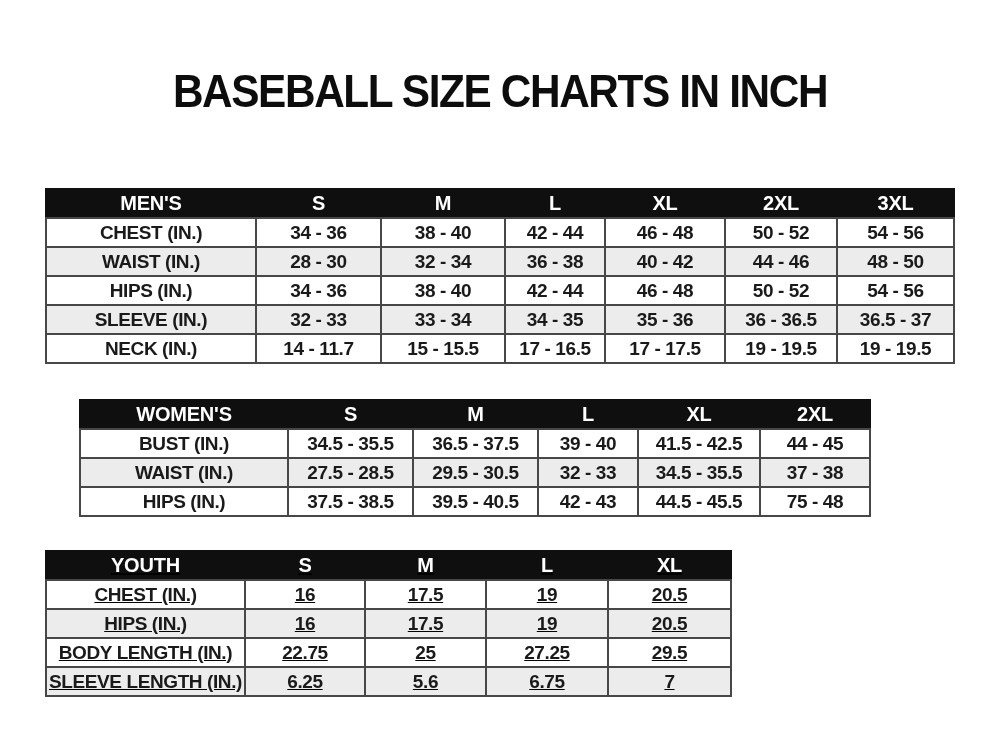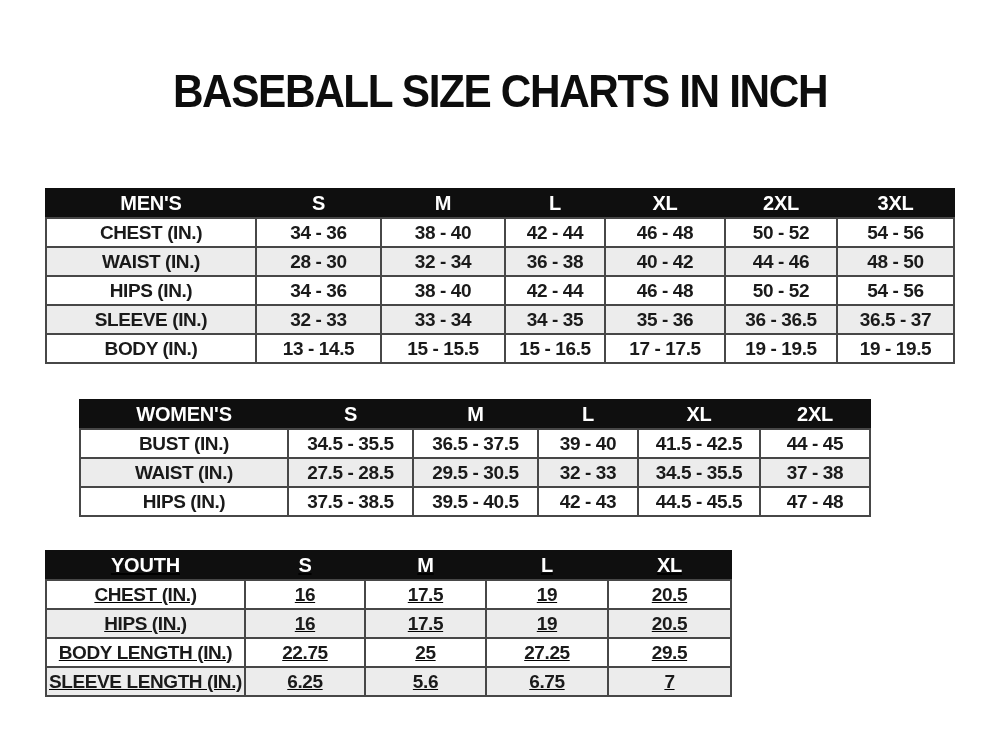--- a/index.html
+++ b/index.html
@@ -128,24 +128,24 @@
           <tr>
             <th>SLEEVE (IN.)</th>
             <td>32 - 33</td>
             <td>33 - 34</td>
             <td>34 - 35</td>
             <td>35 - 36</td>
             <td>36 - 36.5</td>
             <td>36.5 - 37</td>
           </tr>
           <tr>
-            <th>BODY (IN.)</th>
-            <td>13 - 14.5</td>
+            <th>NECK (IN.)</th>
+            <td>14 - 11.7</td>
             <td>15 - 15.5</td>
-            <td>15 - 16.5</td>
+            <td>17 - 16.5</td>
             <td>17 - 17.5</td>
             <td>19 - 19.5</td>
             <td>19 - 19.5</td>
           </tr>
         </tbody>
       </table>
     </div>
 
   <div class="tbl tbl-womens">
       <table class="size-table">
@@ -183,21 +183,21 @@
             <td>32 - 33</td>
             <td>34.5 - 35.5</td>
             <td>37 - 38</td>
           </tr>
           <tr>
             <th>HIPS (IN.)</th>
             <td>37.5 - 38.5</td>
             <td>39.5 - 40.5</td>
             <td>42 - 43</td>
             <td>44.5 - 45.5</td>
-            <td>47 - 48</td>
+            <td>75 - 48</td>
           </tr>
         </tbody>
       </table>
     </div>
 
   <div class="tbl tbl-youth">
       <table class="size-table">
         <colgroup>
           <col style="width: 196px;">
           <col style="width: 120px;">

